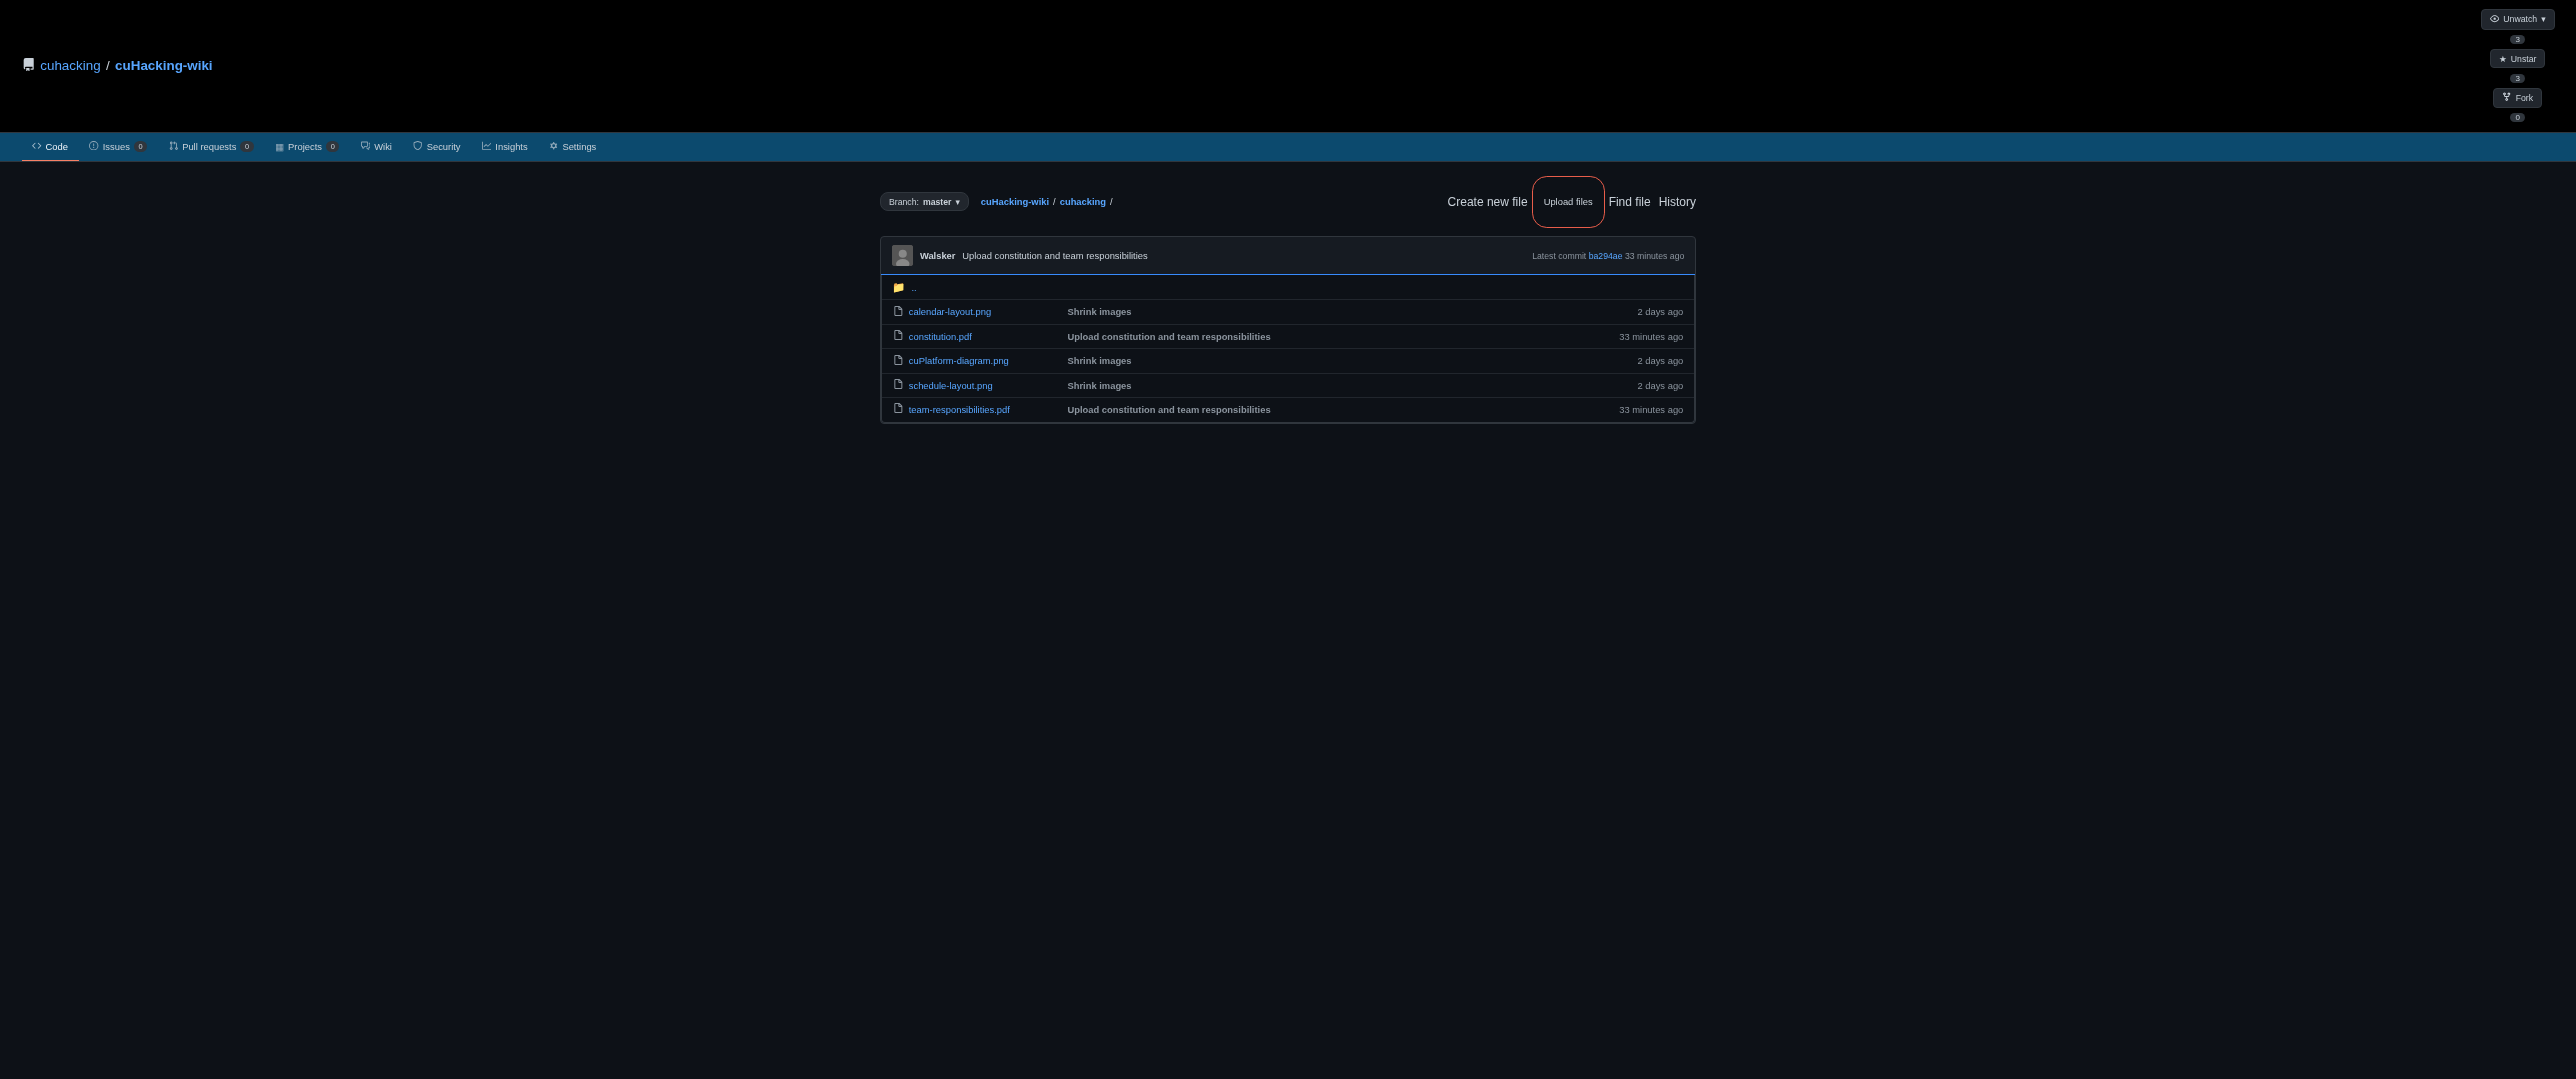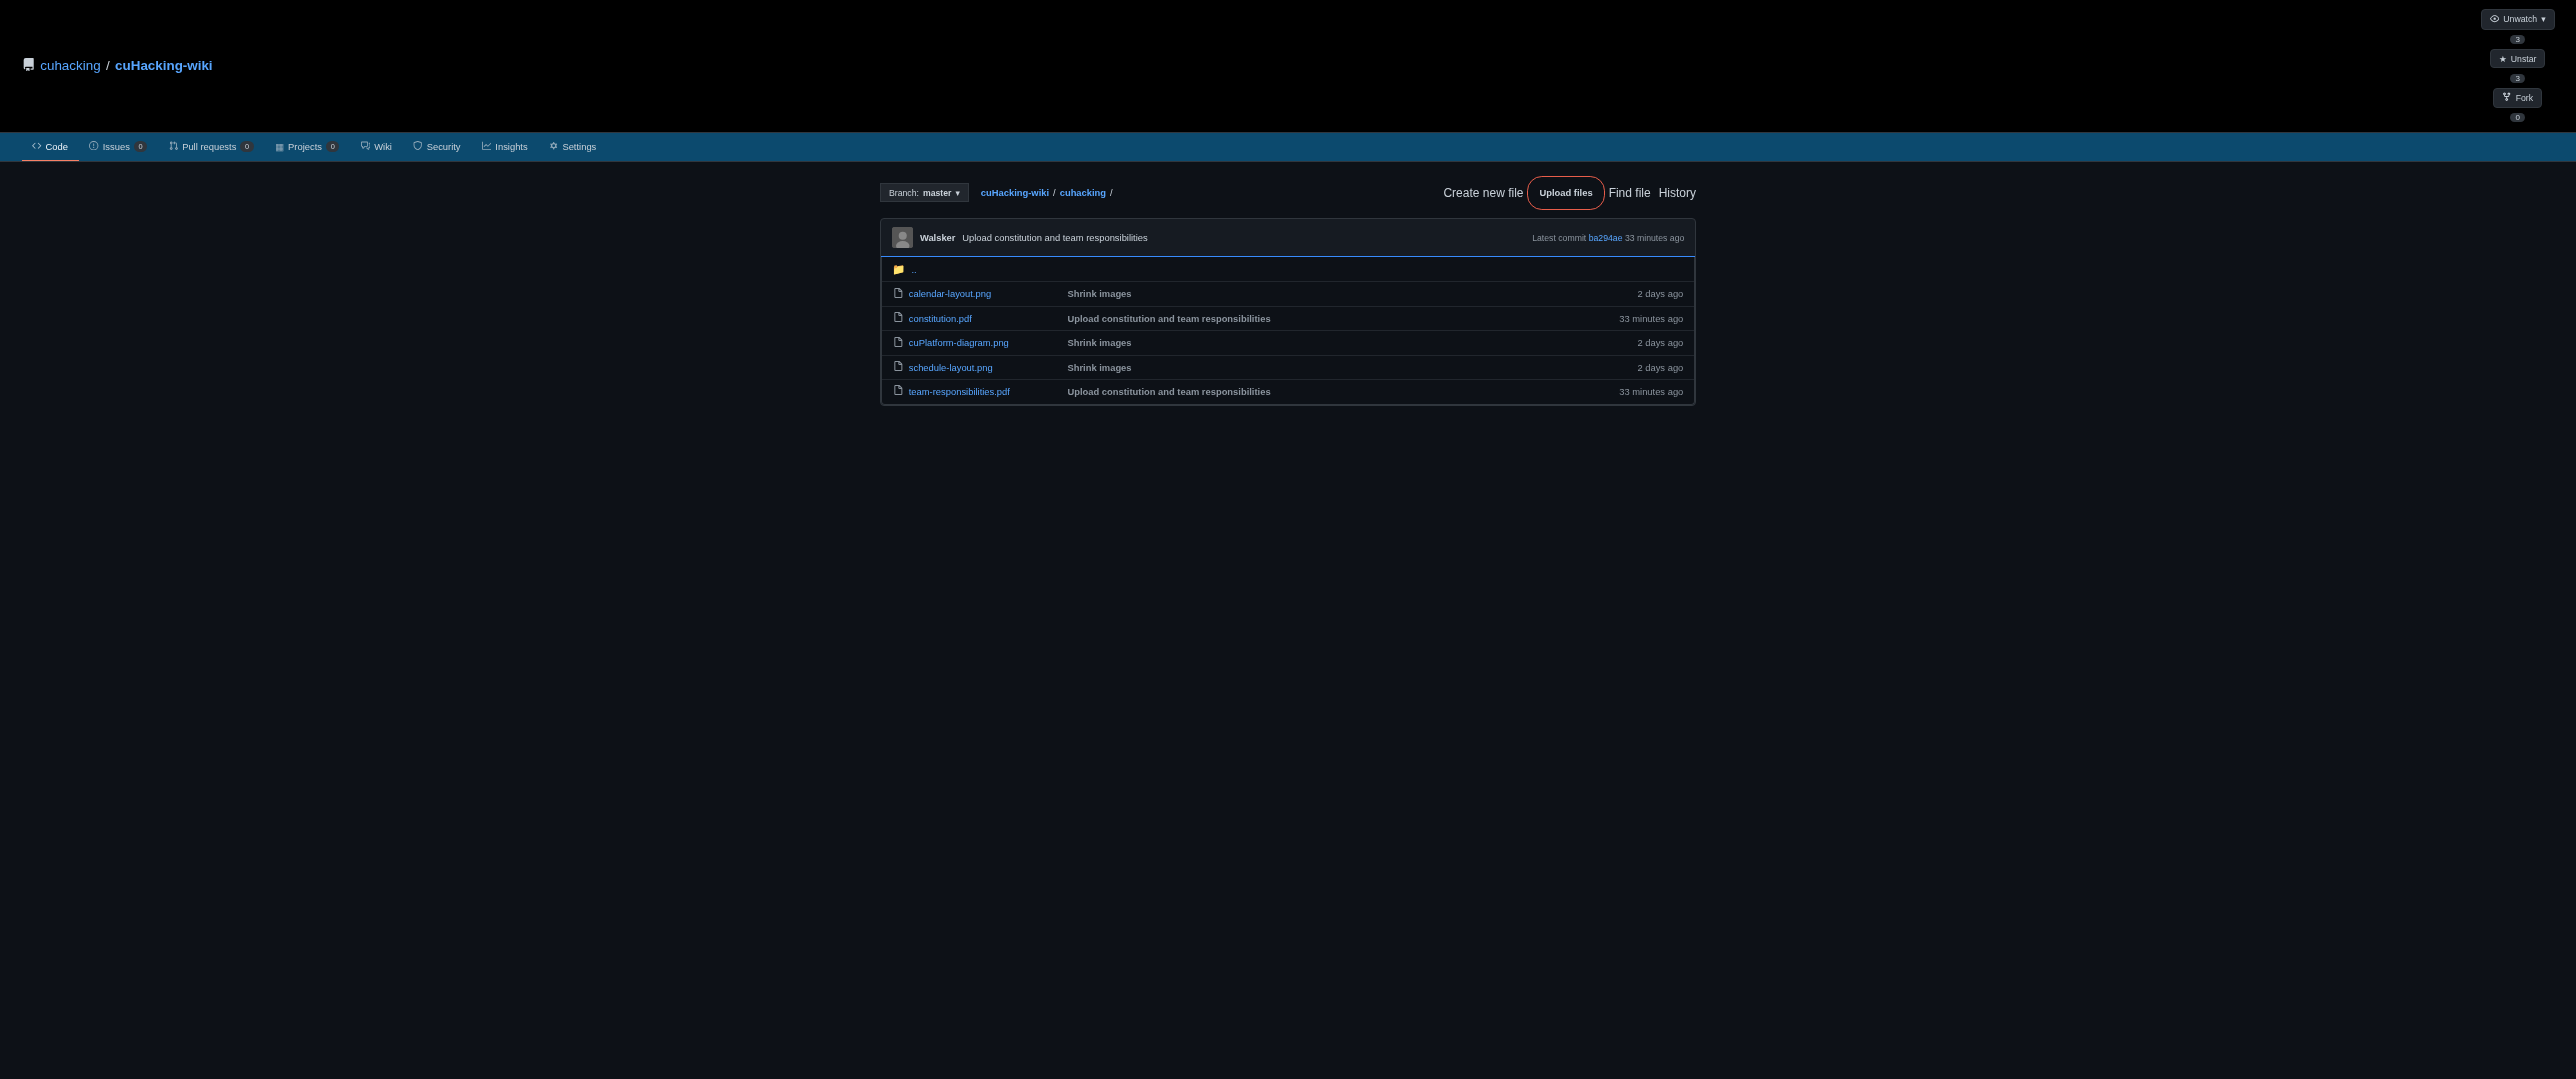--- a/index.html
+++ b/index.html
@@ -122,21 +122,21 @@
       align-items: center;
       gap: 4px;
       font-size: 9.4px;
     }
     .branch-btn {
       display: flex;
       align-items: center;
       gap: 4px;
       background: #21262d;
       border: 0.7px solid #30363d;
-      border-radius: 0;
+      border-radius: 8px;
       color: #c9d1d9;
       padding: 3.4px 8px;
       font-size: 8.7px;
       cursor: pointer;
     }
     .breadcrumb-link {
       color: #58a6ff;
       cursor: pointer;
       font-weight: 600;
     }
@@ -152,22 +152,22 @@
       color: #c9d1d9;
       cursor: pointer;
       font-size: 12px;
       font-weight: 500;
     }
     .upload-btn-circle {
       position: relative;
       cursor: pointer;
       color: #c9d1d9;
       font-size: 9.4px;
-      font-weight: 700;
-      padding: 9px 8px;
+      font-weight: 400;
+      padding: 18px 8px;
     }
     .upload-circle-border {
       position: absolute;
       top: -2.7px;
       left: -4px;
       right: -4px;
       bottom: -2.7px;
       border: 1.7px solid #e85d4a;
       border-radius: 14.8px;
       pointer-events: none;

